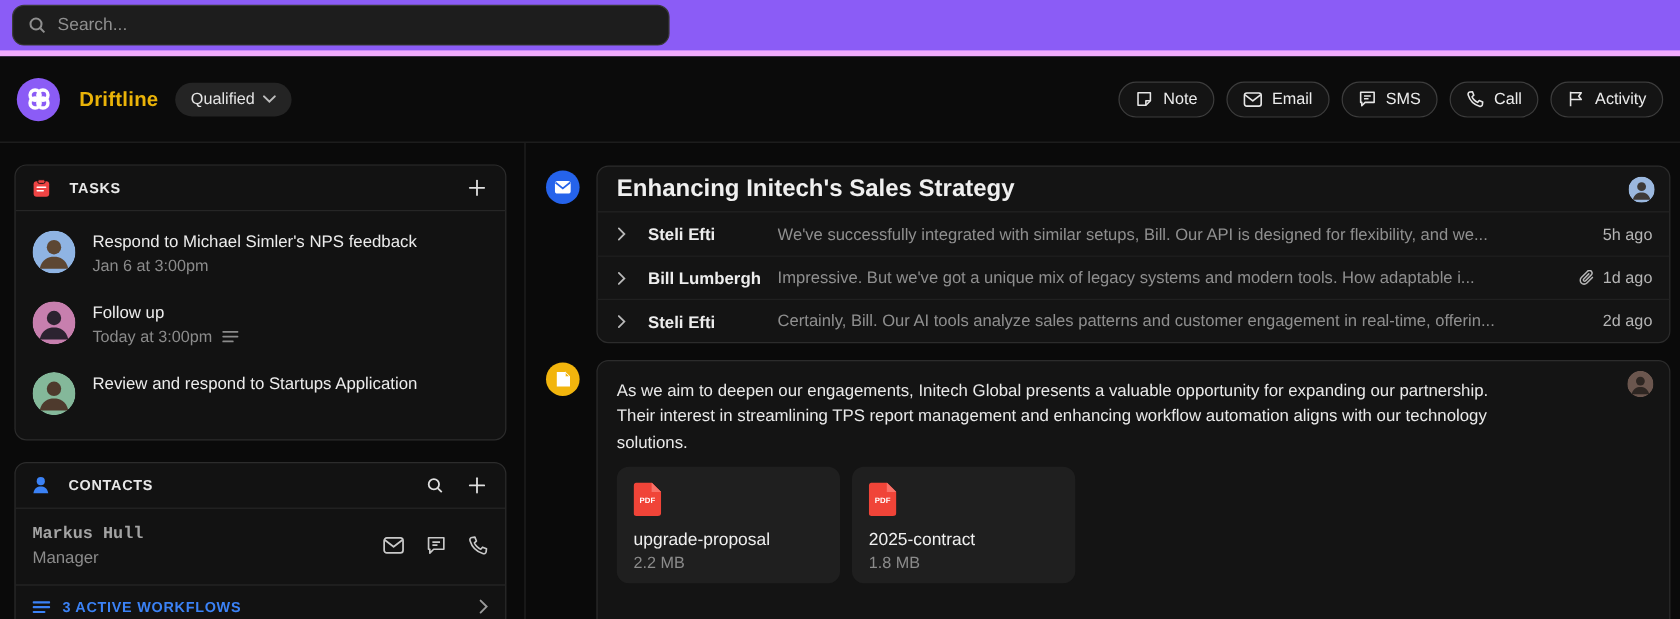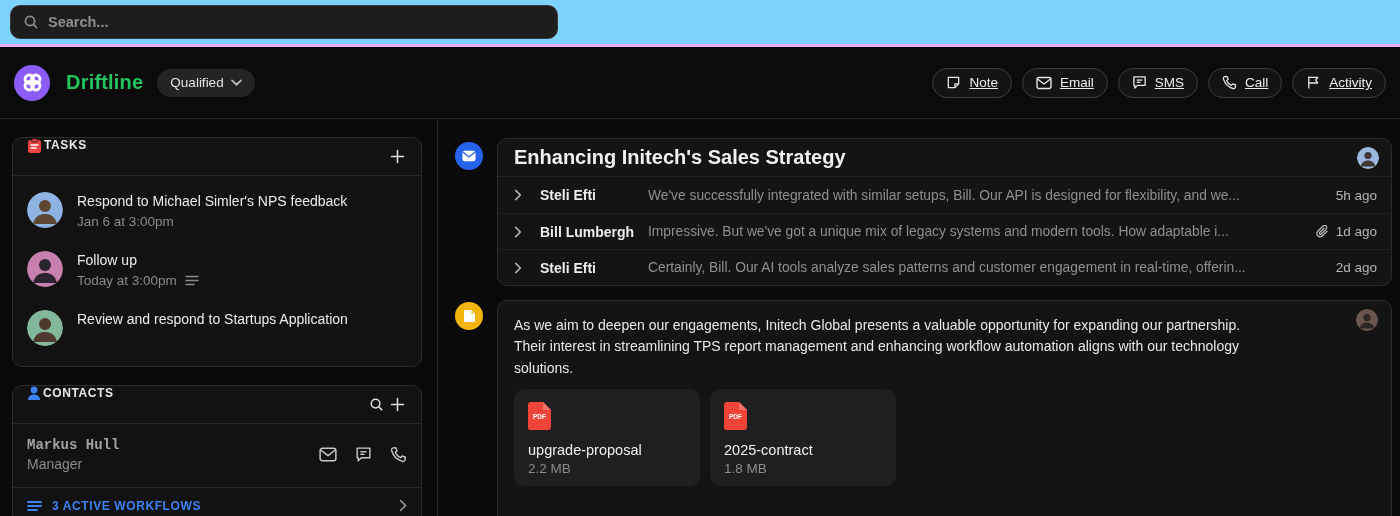--- a/index.html
+++ b/index.html
@@ -7,59 +7,59 @@
   body {
     width:1400px; height:516px; overflow:hidden;
     background:#0a0a0a; color:#e9e9e9;
     font-family:"Liberation Sans", sans-serif;
     position:relative;
   }
   svg { display:block; }
 
   
   .topbar {
-    height:47px; background:#7dd3fc; border-bottom:3px solid #f0abfc;
-    display:flex; align-items:center; padding:0 10px;font-weight:bold;
+    height:47px; background:#8b5cf6; border-bottom:5px solid #f0abfc;
+    display:flex; align-items:center; padding:0 10px;
   }
   .searchbox {
     width:548px; height:34px; background:#1d1d1d; border:1px solid #3a3a3a;
     border-radius:10px; display:flex; align-items:center; gap:9px; padding:0 12px;
     color:#8f8f8f; font-size:14.5px;
   }
 
   
   .leadheader {
     height:72px; background:#0b0b0b; border-bottom:1px solid #232323;
     display:flex; align-items:center; padding:0 14px;
   }
   .logo {
     width:36px; height:36px; border-radius:50%; background:#8b5cf6;
     display:flex; align-items:center; justify-content:center; flex:0 0 auto;
   }
-  .lead-title { font-size:20px; font-weight:700; color:#22c55e; margin:0 14px 0 16px; letter-spacing:.2px; }
+  .lead-title { font-size:17px; font-weight:700; color:#eab308; margin:0 14px 0 16px; letter-spacing:.2px; }
   .status-pill {
     height:28px; background:#242424; border-radius:15px; display:flex; align-items:center;
     gap:7px; padding:0 13px; font-size:13.5px; color:#e4e4e4; cursor:pointer;
   }
-  .actions { margin-left:auto; display:flex; gap:10px;text-decoration:underline; }
+  .actions { margin-left:auto; display:flex; gap:10px; }
   .action-btn {
     height:30px; border:1px solid #3d3d3d; background:#141414; border-radius:16px;
     display:flex; align-items:center; gap:8px; padding:0 13px;
     font-size:13.5px; color:#ececec; cursor:pointer;
   }
 
   
   .content { display:flex; height:397px; }
 
   
   .sidebar { width:438px; border-right:1px solid #232323; padding:18px 15px 0 12px; flex:0 0 auto; }
   .panel { border:1px solid #2c2c2c; border-radius:10px; background:#121212; }
   .panel + .panel { margin-top:18px; }
   .panel-header {
-    height:38px; display:flex; gap:2px; padding:0 14px;
+    height:38px; display:flex; align-items:center; gap:16px; padding:0 14px;
     border-bottom:1px solid #262626;
   }
   .panel-title { font-size:12px; font-weight:700; letter-spacing:.6px; color:#e8e8e8; flex:0 0 auto; }
   .panel-spacer { flex:1; }
   .icon-btn { background:none; border:none; padding:2px; cursor:pointer; color:#dcdcdc; }
 
   .task-list { padding:5px 0 9px 0; }
   .task-row { display:flex; gap:14px; padding:11px 14px; align-items:flex-start; cursor:pointer; }
   .avatar36 { width:36px; height:36px; border-radius:50%; overflow:hidden; flex:0 0 auto; }
   .task-title { font-size:14px; color:#ececec; line-height:1.35; }

